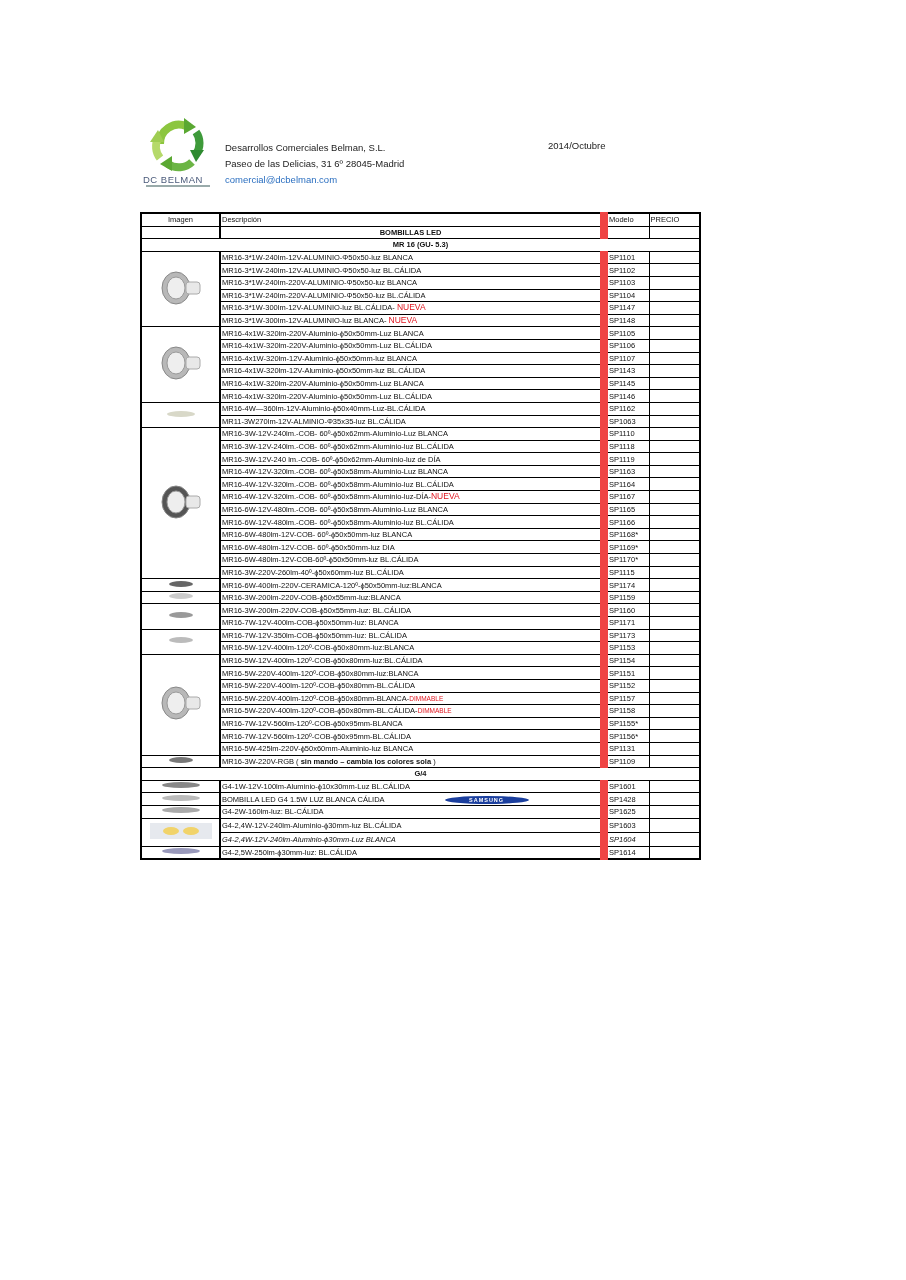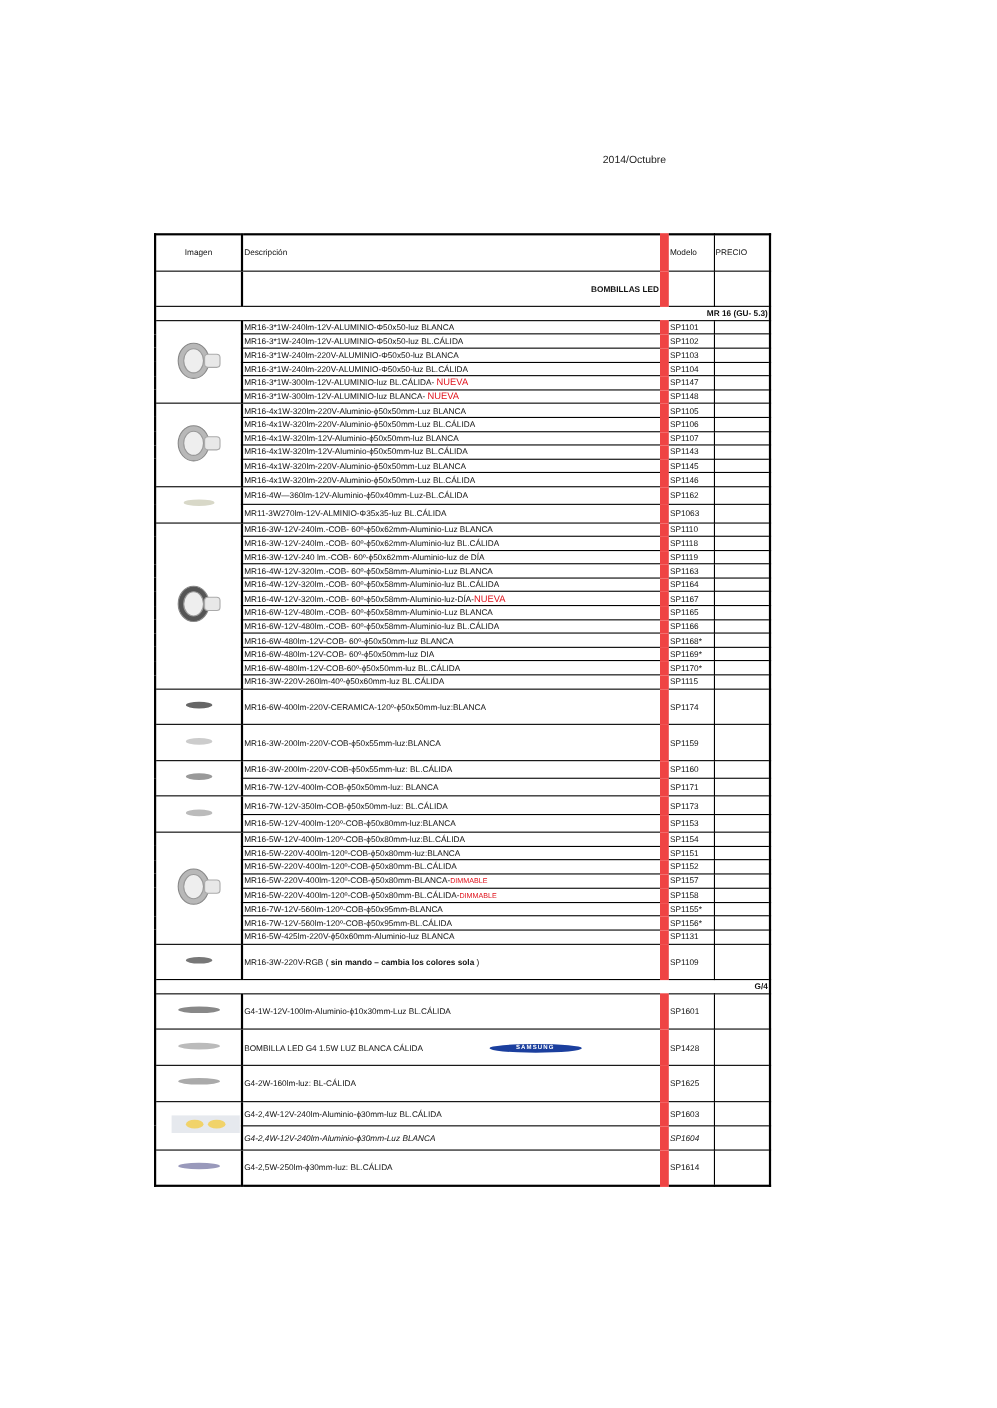--- a/index.html
+++ b/index.html
@@ -7,35 +7,54 @@
   .header{position:absolute;left:140px;top:112px;width:480px;height:80px;}
   .logo{position:absolute;left:0;top:0;width:78px;height:78px;}
   .logo svg{position:absolute;left:6px;top:2px;}
   .logo-text{position:absolute;left:3px;top:62px;font-size:9.5px;letter-spacing:0.5px;color:#4a5a7a;font-weight:normal;}
   .logo-sub{position:absolute;left:6px;top:73px;width:64px;height:2px;background:#9aa;}
   .company{position:absolute;left:85px;top:28px;font-size:9.5px;color:#222;line-height:16px;}
   .company .email{color:#2b6fc0;}
   .date{position:absolute;left:408px;top:28px;font-size:9.5px;color:#222;}
   table.price{position:absolute;left:140px;top:212px;border-collapse:collapse;width:561px;table-layout:fixed;border:2px solid #000;}
   table.price td{border:1px solid #000;font-size:7.5px;padding:0 1px;height:11.6px;line-height:11px;white-space:nowrap;overflow:hidden;}
-  table.price td.img{border-right:2px solid #000;text-align:center;vertical-align:middle;padding:10px;}
+  table.price td.img{border-right:2px solid #000;text-align:center;vertical-align:middle;padding:0;}
   table.price td.mod{border-left:8px solid #ef4444;}
   table.price td.pr{border-left:1px solid #000;}
   .hdr td{text-align:left;height:12px;}
-  .sec td{text-align:right;font-weight:bold;height:12px;}
+  .sec td{text-align:center;font-weight:bold;height:12px;}
   .red{color:#e0141e;font-weight:normal;}
   .bold{font-weight:bold;}
   .tall td{height:16px;}
   .samsung{display:inline-block;margin-left:60px;width:84px;height:8px;border-radius:50%;background:#1b3f9e;color:#fff;font-size:5.5px;line-height:8px;text-align:center;letter-spacing:1px;font-weight:bold;vertical-align:middle;}
   .bulb{display:inline-block;}
 </style>
 </head>
 <body>
 
 <div class="header">
+  <div class="logo">
+    <svg width="66" height="60" viewBox="0 0 66 60">
+      <path d="M14 30 A19 19 0 0 1 40 12" fill="none" stroke="#8cc63f" stroke-width="8"></path>
+      <polygon points="38,4 50,13 38,20" fill="#5aa832"></polygon>
+      <path d="M50 18 A19 19 0 0 1 50 40" fill="none" stroke="#3e9a3a" stroke-width="8"></path>
+      <polygon points="58,36 50,48 44,36" fill="#2e8a30"></polygon>
+      <path d="M46 48 A19 19 0 0 1 22 50" fill="none" stroke="#6bb544" stroke-width="8"></path>
+      <polygon points="26,42 14,50 26,57" fill="#5aa832"></polygon>
+      <path d="M14 44 A19 19 0 0 1 12 24" fill="none" stroke="#b5d96a" stroke-width="8"></path>
+      <polygon points="4,28 12,16 18,28" fill="#9fcd52"></polygon>
+    </svg>
+    <div class="logo-text">DC BELMAN</div>
+    <div class="logo-sub"></div>
+  </div>
+  <div class="company">
+    <div>Desarrollos Comerciales Belman, S.L.</div>
+    <div>Paseo de las Delicias, 31 6º  28045-Madrid</div>
+    <div class="email">comercial@dcbelman.com</div>
+  </div>
   <div class="date">2014/Octubre</div>
 </div>
 
 <table class="price">
   <colgroup>
     <col style="width:79px">
       <col style="width:384px">
       <col style="width:45px">
       <col style="width:51px">
   </colgroup>

